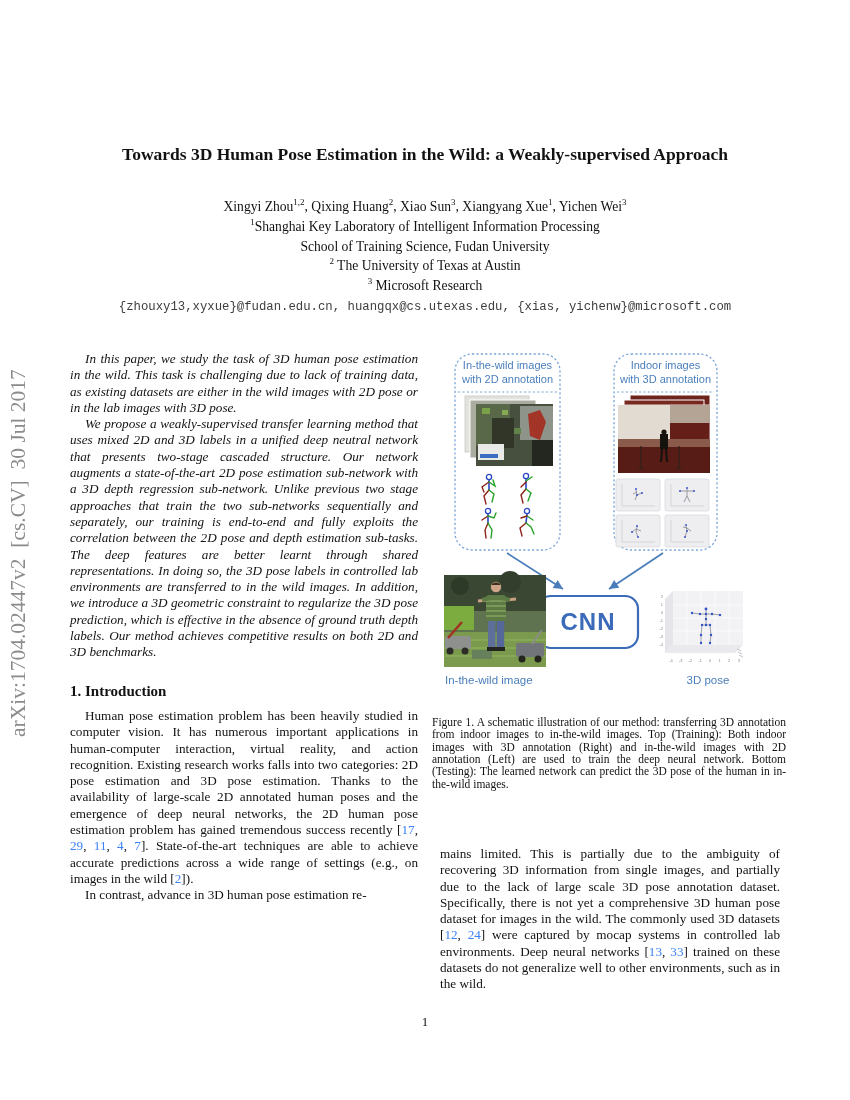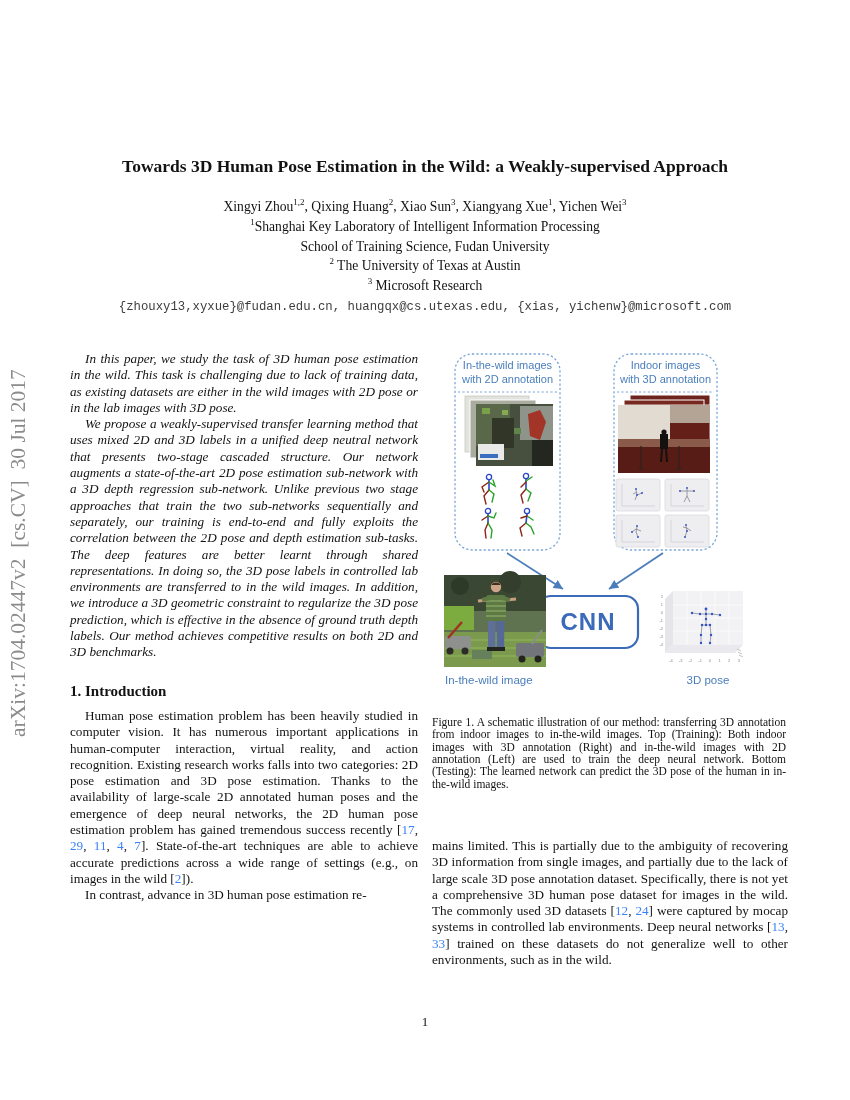--- a/index.html
+++ b/index.html
@@ -6,21 +6,21 @@
   .page{position:relative;width:850px;height:1100px;margin:0 auto;background:#ffffff;
         font-family:"Liberation Serif",serif;color:#121212;overflow:hidden;}
 
   
   .arxiv{position:absolute;left:6px;top:296px;height:514px;width:38px;
          writing-mode:vertical-rl;transform:rotate(180deg);
          font-size:21.5px;color:#8b8b8b;white-space:pre;text-align:center;
          font-family:"Liberation Serif",serif;}
 
   
-  .hdr-title{position:absolute;left:60px;top:156px;width:730px;text-align:center;
+  .hdr-title{position:absolute;left:60px;top:144px;width:730px;text-align:center;
              font-size:17.5px;font-weight:bold;}
   .hdr-authors{position:absolute;left:60px;top:197px;width:730px;text-align:center;
                font-size:13.6px;line-height:19.8px;}
   sup{font-size:66%;vertical-align:super;line-height:0;}
   .hdr-emails{position:absolute;left:60px;top:300px;width:730px;text-align:center;
               font-family:"Liberation Mono","DejaVu Sans Mono",monospace;
               font-size:12.3px;color:#3d3d3d;white-space:pre;}
 
   
   .col-a{position:absolute;left:70px;top:351px;width:348px;
@@ -28,21 +28,21 @@
   .abstract-h{text-align:center;font-size:15px;font-weight:bold;margin:0 0 14px 0;}
   .col-a p{margin:0;text-indent:15px;}
   .abs{font-style:italic;}
   .intro-h{font-size:15px;font-weight:bold;margin:22px 0 9px 0;text-indent:0;text-align:left;}
   .cite{color:#3b82f6;cursor:pointer;}
 
   .caption{position:absolute;left:432px;top:716px;width:354px;
            font-size:11.5px;line-height:12.35px;text-align:justify;}
   .colb-text{position:absolute;left:432px;top:838px;width:356px;
              font-size:13.2px;line-height:16.3px;text-align:justify;}
-  .colb-text p{margin:0;}
+  .colb-text p{margin:8px;}
 
   .pageno{position:absolute;left:0;right:0;top:1014px;text-align:center;font-size:13px;}
 
   
   .fig{position:absolute;left:432px;top:348px;width:356px;height:366px;}
   .fig svg{position:absolute;left:0;top:0;}
   .fig-label{position:absolute;font-family:"Liberation Sans",sans-serif;color:#4a7ebb;}
   .box-label{font-size:11px;line-height:13.5px;text-align:center;}
   .box-label-left{left:23px;top:11px;width:105px;}
   .box-label-right{left:182px;top:11px;width:103px;}

